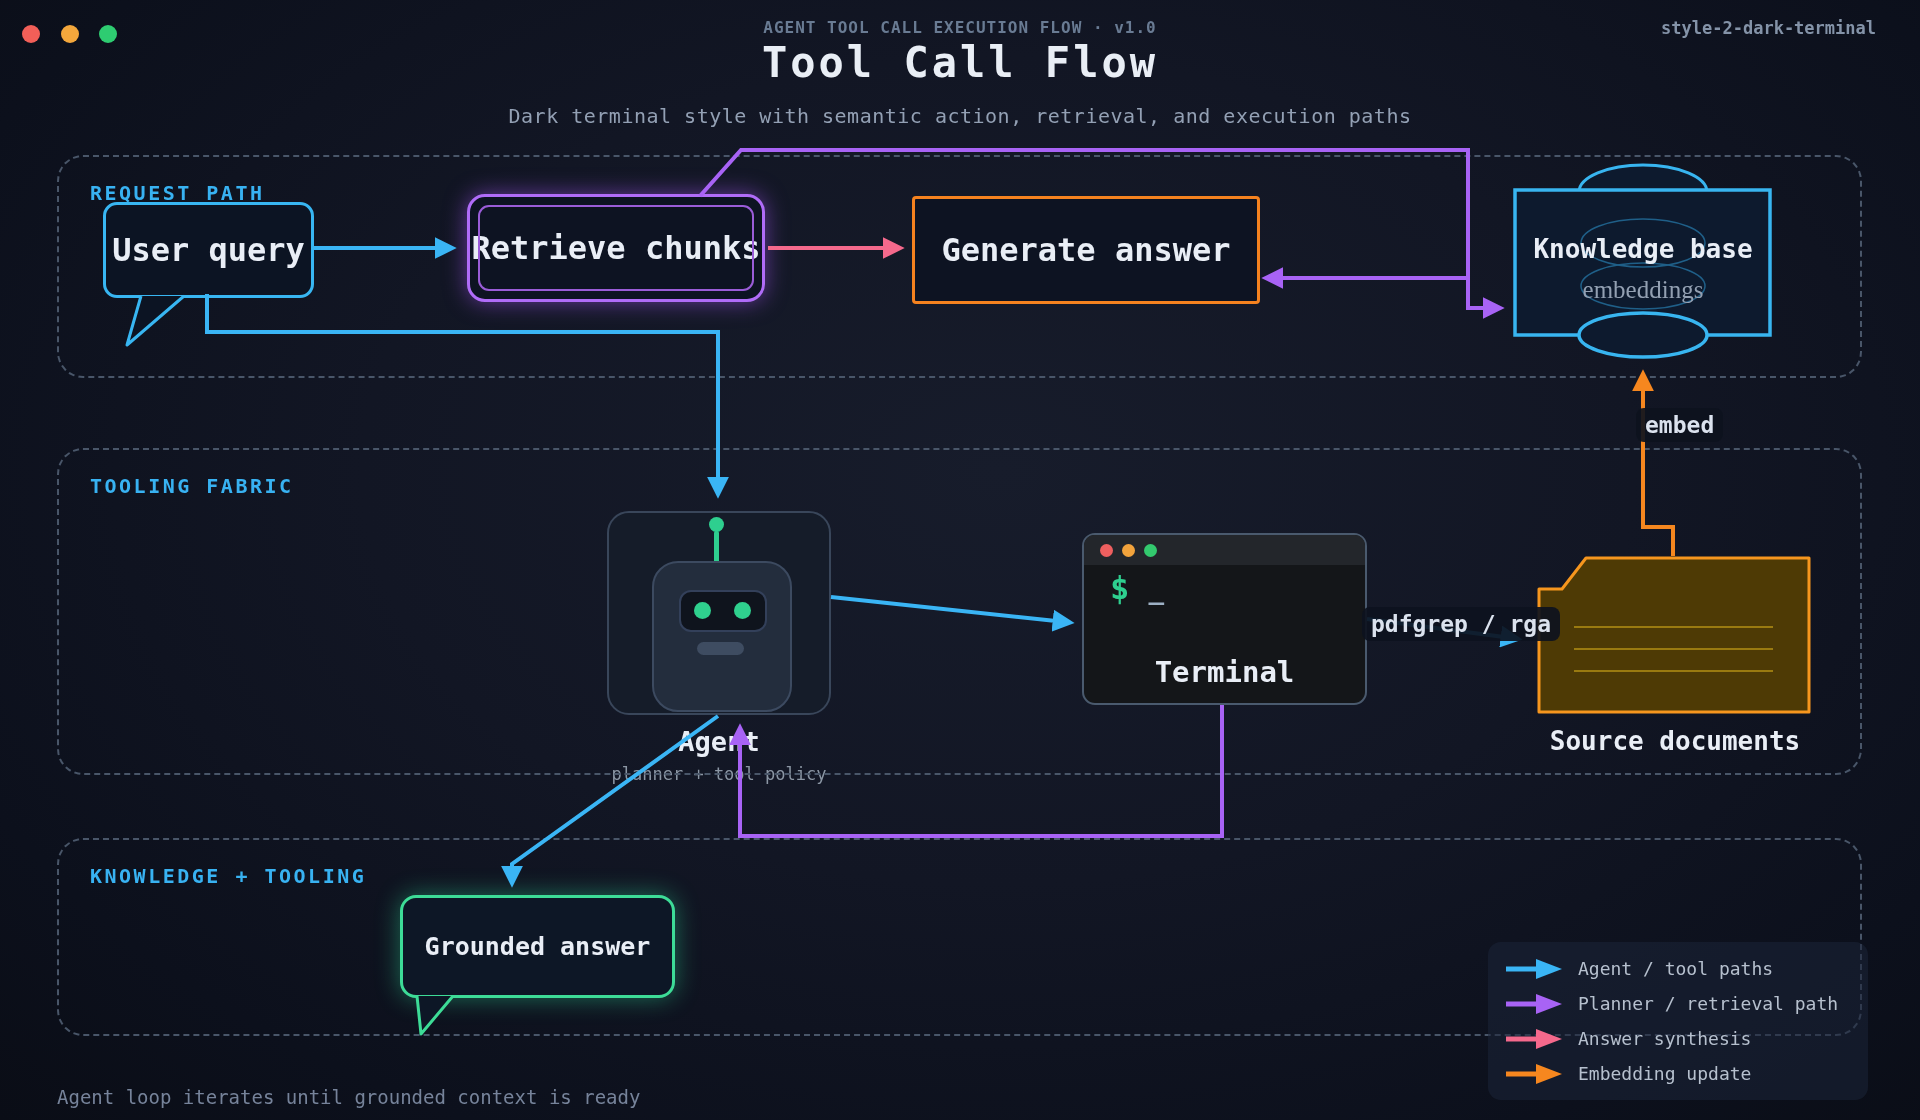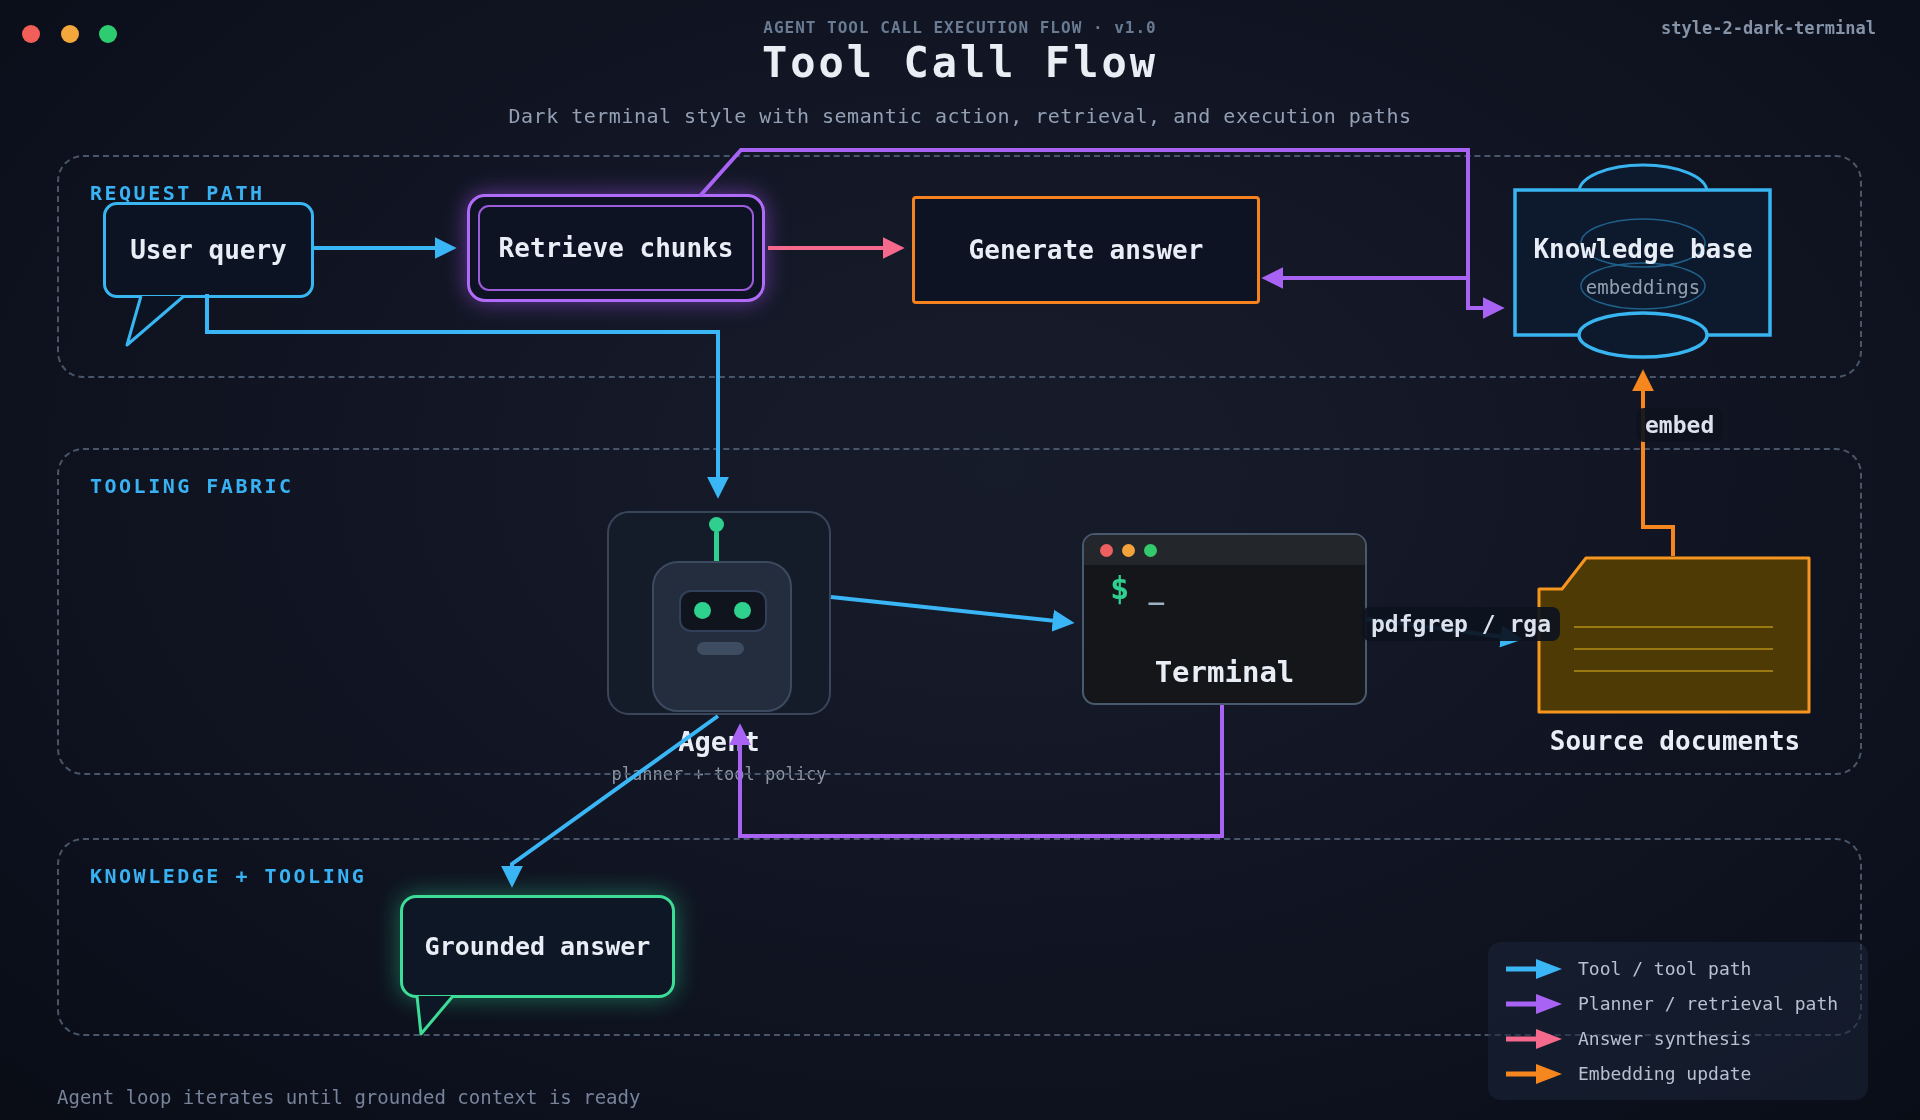--- a/index.html
+++ b/index.html
@@ -17,33 +17,33 @@
   .eyebrow{left:0;top:18px;width:100%;font-size:16px;font-weight:bold;letter-spacing:1px;color:#697b93;}
   .styletag{right:44px;top:18px;font-size:17px;font-weight:bold;color:#8493a8;}
   .title{left:0;top:38px;width:100%;font-size:42px;font-weight:bold;letter-spacing:3px;color:#e9eef5;}
   .subtitle{left:0;top:104px;width:100%;font-size:20px;color:#93a0b4;letter-spacing:0.5px;}
 
   
   .section{border:2px dashed #495669;border-radius:26px;}
   .section-label{position:absolute;left:31px;top:24px;font-size:20px;font-weight:bold;letter-spacing:2.5px;color:#38b2f2;white-space:nowrap;}
 
   
-  .node-label{font-weight:bold;font-size:26px;color:#e9eef6;}
+  .node-label{font-weight:bold;font-size:32px;color:#e9eef6;}
   .bubble-cyan{left:103px;top:202px;width:211px;height:96px;background:#0c1423;border:3px solid #38b6f2;border-radius:14px;}
   .rc-outer{left:467px;top:194px;width:298px;height:108px;background:#0d1322;border:3.5px solid #b06cf8;border-radius:18px;
             box-shadow:0 0 22px rgba(168,85,247,.55);}
   .rc-inner{position:absolute;left:8px;top:8px;right:8px;bottom:8px;border:2px solid #9a5cd8;border-radius:11px;}
   .gen-box{left:912px;top:196px;width:348px;height:108px;background:#0d1322;border:3px solid #f5821f;border-radius:4px;}
   .grounded{left:400px;top:895px;width:275px;height:103px;background:#0d1726;border:3px solid #3ddc97;border-radius:16px;
             box-shadow:0 0 24px rgba(46,220,150,.45);}
 
   
   .kb-wrap{left:1513px;top:140px;width:260px;height:230px;}
   .kb-title{position:absolute;left:0;top:94px;width:100%;font-size:26px;font-weight:bold;color:#e9eef6;}
-  .kb-sub{position:absolute;left:0;top:136px;width:100%;font-size:19px;color:#93a0b2;}
+  .kb-sub{position:absolute;left:0;top:136px;width:100%;font-size:25px;color:#93a0b2;font-family:Liberation Serif, serif;}
 
   
   .agent-box{left:607px;top:511px;width:224px;height:204px;background:#151c29;border:2px solid #39465a;border-radius:22px;}
   .antenna-dot{position:absolute;left:100px;top:4px;width:15px;height:15px;border-radius:50%;background:#2ecf8f;}
   .antenna-stem{position:absolute;left:105px;top:18px;width:5px;height:32px;background:#2ecf8f;border-radius:2px;}
   .robot-head{position:absolute;left:43px;top:48px;width:136px;height:147px;background:#232d3d;border:2px solid #3c4a60;border-radius:26px;}
   .eye-panel{position:absolute;left:25px;top:27px;width:84px;height:38px;background:#0f141d;border:2px solid #33405a;border-radius:12px;}
   .eye{position:absolute;top:10px;width:17px;height:17px;border-radius:50%;background:#2fd18e;}
   .mouth{position:absolute;left:43px;top:79px;width:47px;height:13px;background:#3e4c61;border-radius:7px;}
   .agent-label{left:607px;top:726px;width:224px;font-size:27px;font-weight:bold;color:#e9eef6;}
@@ -199,21 +199,21 @@
 
   <div class="abs edge-pill" style="left:1362px;top:607px;">pdfgrep / rga</div>
   <div class="abs edge-pill" style="left:1636px;top:408px;">embed</div>
 
   <div class="abs legend" id="legend-panel">
       <div class="legend-row">
         <svg width="62" height="22" viewBox="0 0 62 22">
           <line x1="2" y1="11" x2="32" y2="11" stroke="#3ab5f5" stroke-width="5"></line>
           <path d="M32,1 L58,11 L32,21 Z" fill="#3ab5f5"></path>
         </svg>
-        <span>Tool / tool path</span>
+        <span>Agent / tool paths</span>
       </div>
       <div class="legend-row">
         <svg width="62" height="22" viewBox="0 0 62 22">
           <line x1="2" y1="11" x2="32" y2="11" stroke="#a863f5" stroke-width="5"></line>
           <path d="M32,1 L58,11 L32,21 Z" fill="#a863f5"></path>
         </svg>
         <span>Planner / retrieval path</span>
       </div>
       <div class="legend-row">
         <svg width="62" height="22" viewBox="0 0 62 22">

